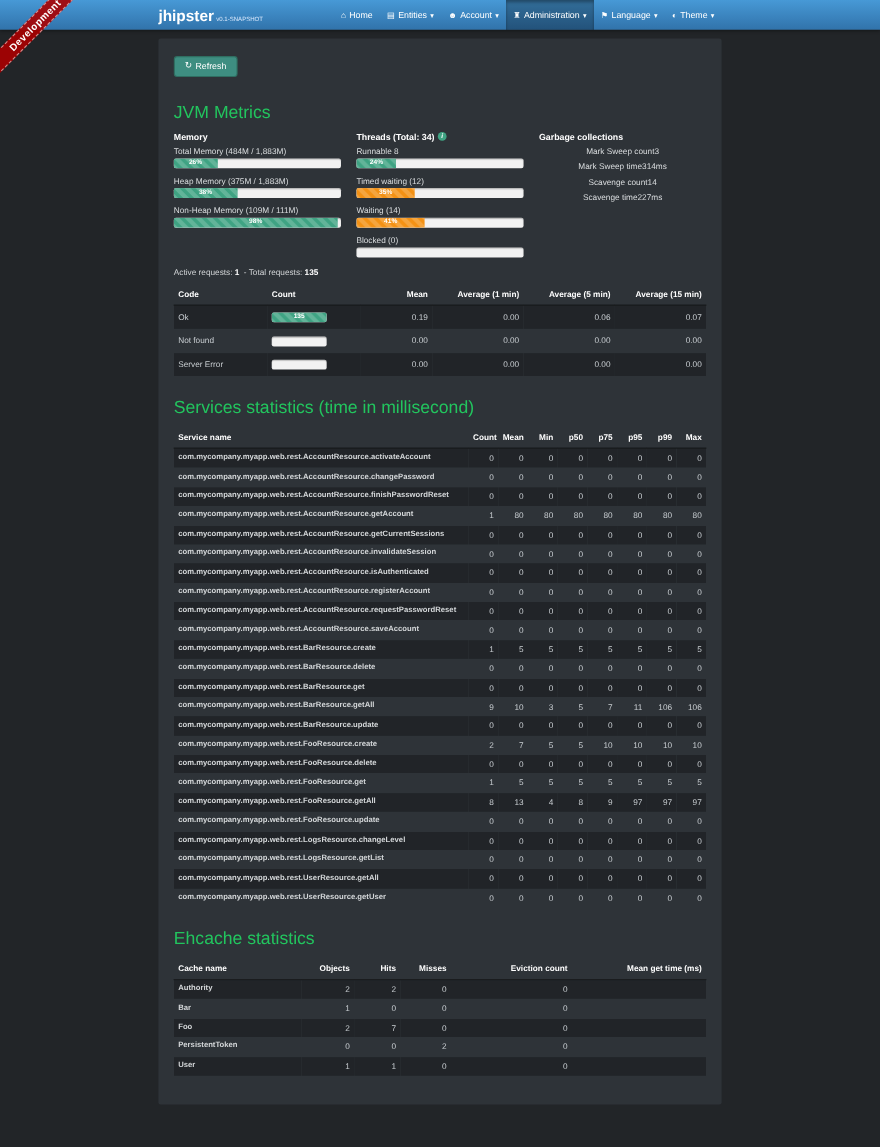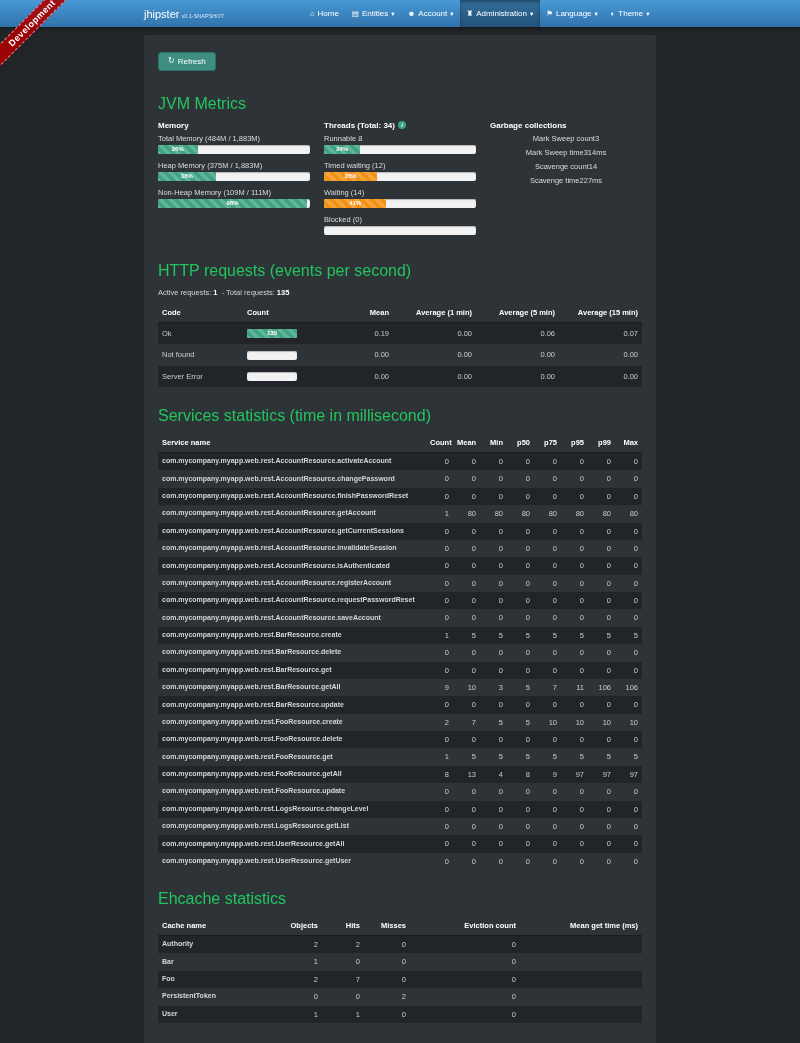--- a/index.html
+++ b/index.html
@@ -20,21 +20,21 @@
     text-align:center; font-size:9px; font-weight:bold;
     padding:2px 0; z-index:20; letter-spacing:.5px;
     border-top:1px dashed rgba(255,255,255,.55);
     border-bottom:1px dashed rgba(255,255,255,.55);
   }
 
   
   .navbar { height:27px; background:linear-gradient(#4799d6,#3173ab); position:relative; z-index:5; box-shadow:0 1px 3px rgba(0,0,0,.4); }
   .navbar-inner { width:512px; margin:0 auto; height:100%; display:flex; align-items:center; }
   .brand { display:flex; align-items:baseline; color:#fff; text-decoration:none; cursor:pointer; }
-  .brand-name { font-weight:normal; font-size:11px; }
+  .brand-name { font-weight:bold; font-size:14px; }
   .brand-version { font-size:5.5px; margin-left:2px; color:#dceafd; }
   .nav { display:flex; list-style:none; margin-left:auto; height:100%; }
   .nav-item { display:flex; align-items:center; padding:0 6.5px; color:#fff; font-size:8px; cursor:pointer; white-space:nowrap; }
   .nav-item.active { background:rgba(0,0,0,0.28); box-shadow:inset 0 2px 3px rgba(0,0,0,.35); }
   .nav-icon { margin-right:3px; font-size:7.5px; }
   .nav-icon.is-home::before{content:"⌂";}
   .nav-icon.is-entities::before{content:"▤";}
   .nav-icon.is-account::before{content:"☻";}
   .nav-icon.is-administration::before{content:"♜";}
   .nav-icon.is-language::before{content:"⚑";}
@@ -248,21 +248,20 @@
 
   <div class="gc-row">
     <span class="gc-label">Scavenge time</span>
     <span class="gc-value">227ms</span>
   </div>
 </div>
       </div>
     </div>
 
     
-    <h2>HTTP requests (events per second)</h2>
     <p class="http-summary">
       <span>Active requests:</span><b>1</b>
       <span>- Total requests:</span><b>135</b>
     </p>
     <table class="tbl http-table">
       <thead>
         <tr>
           <th>Code</th>
           <th>Count</th>
           <th>Mean</th>

